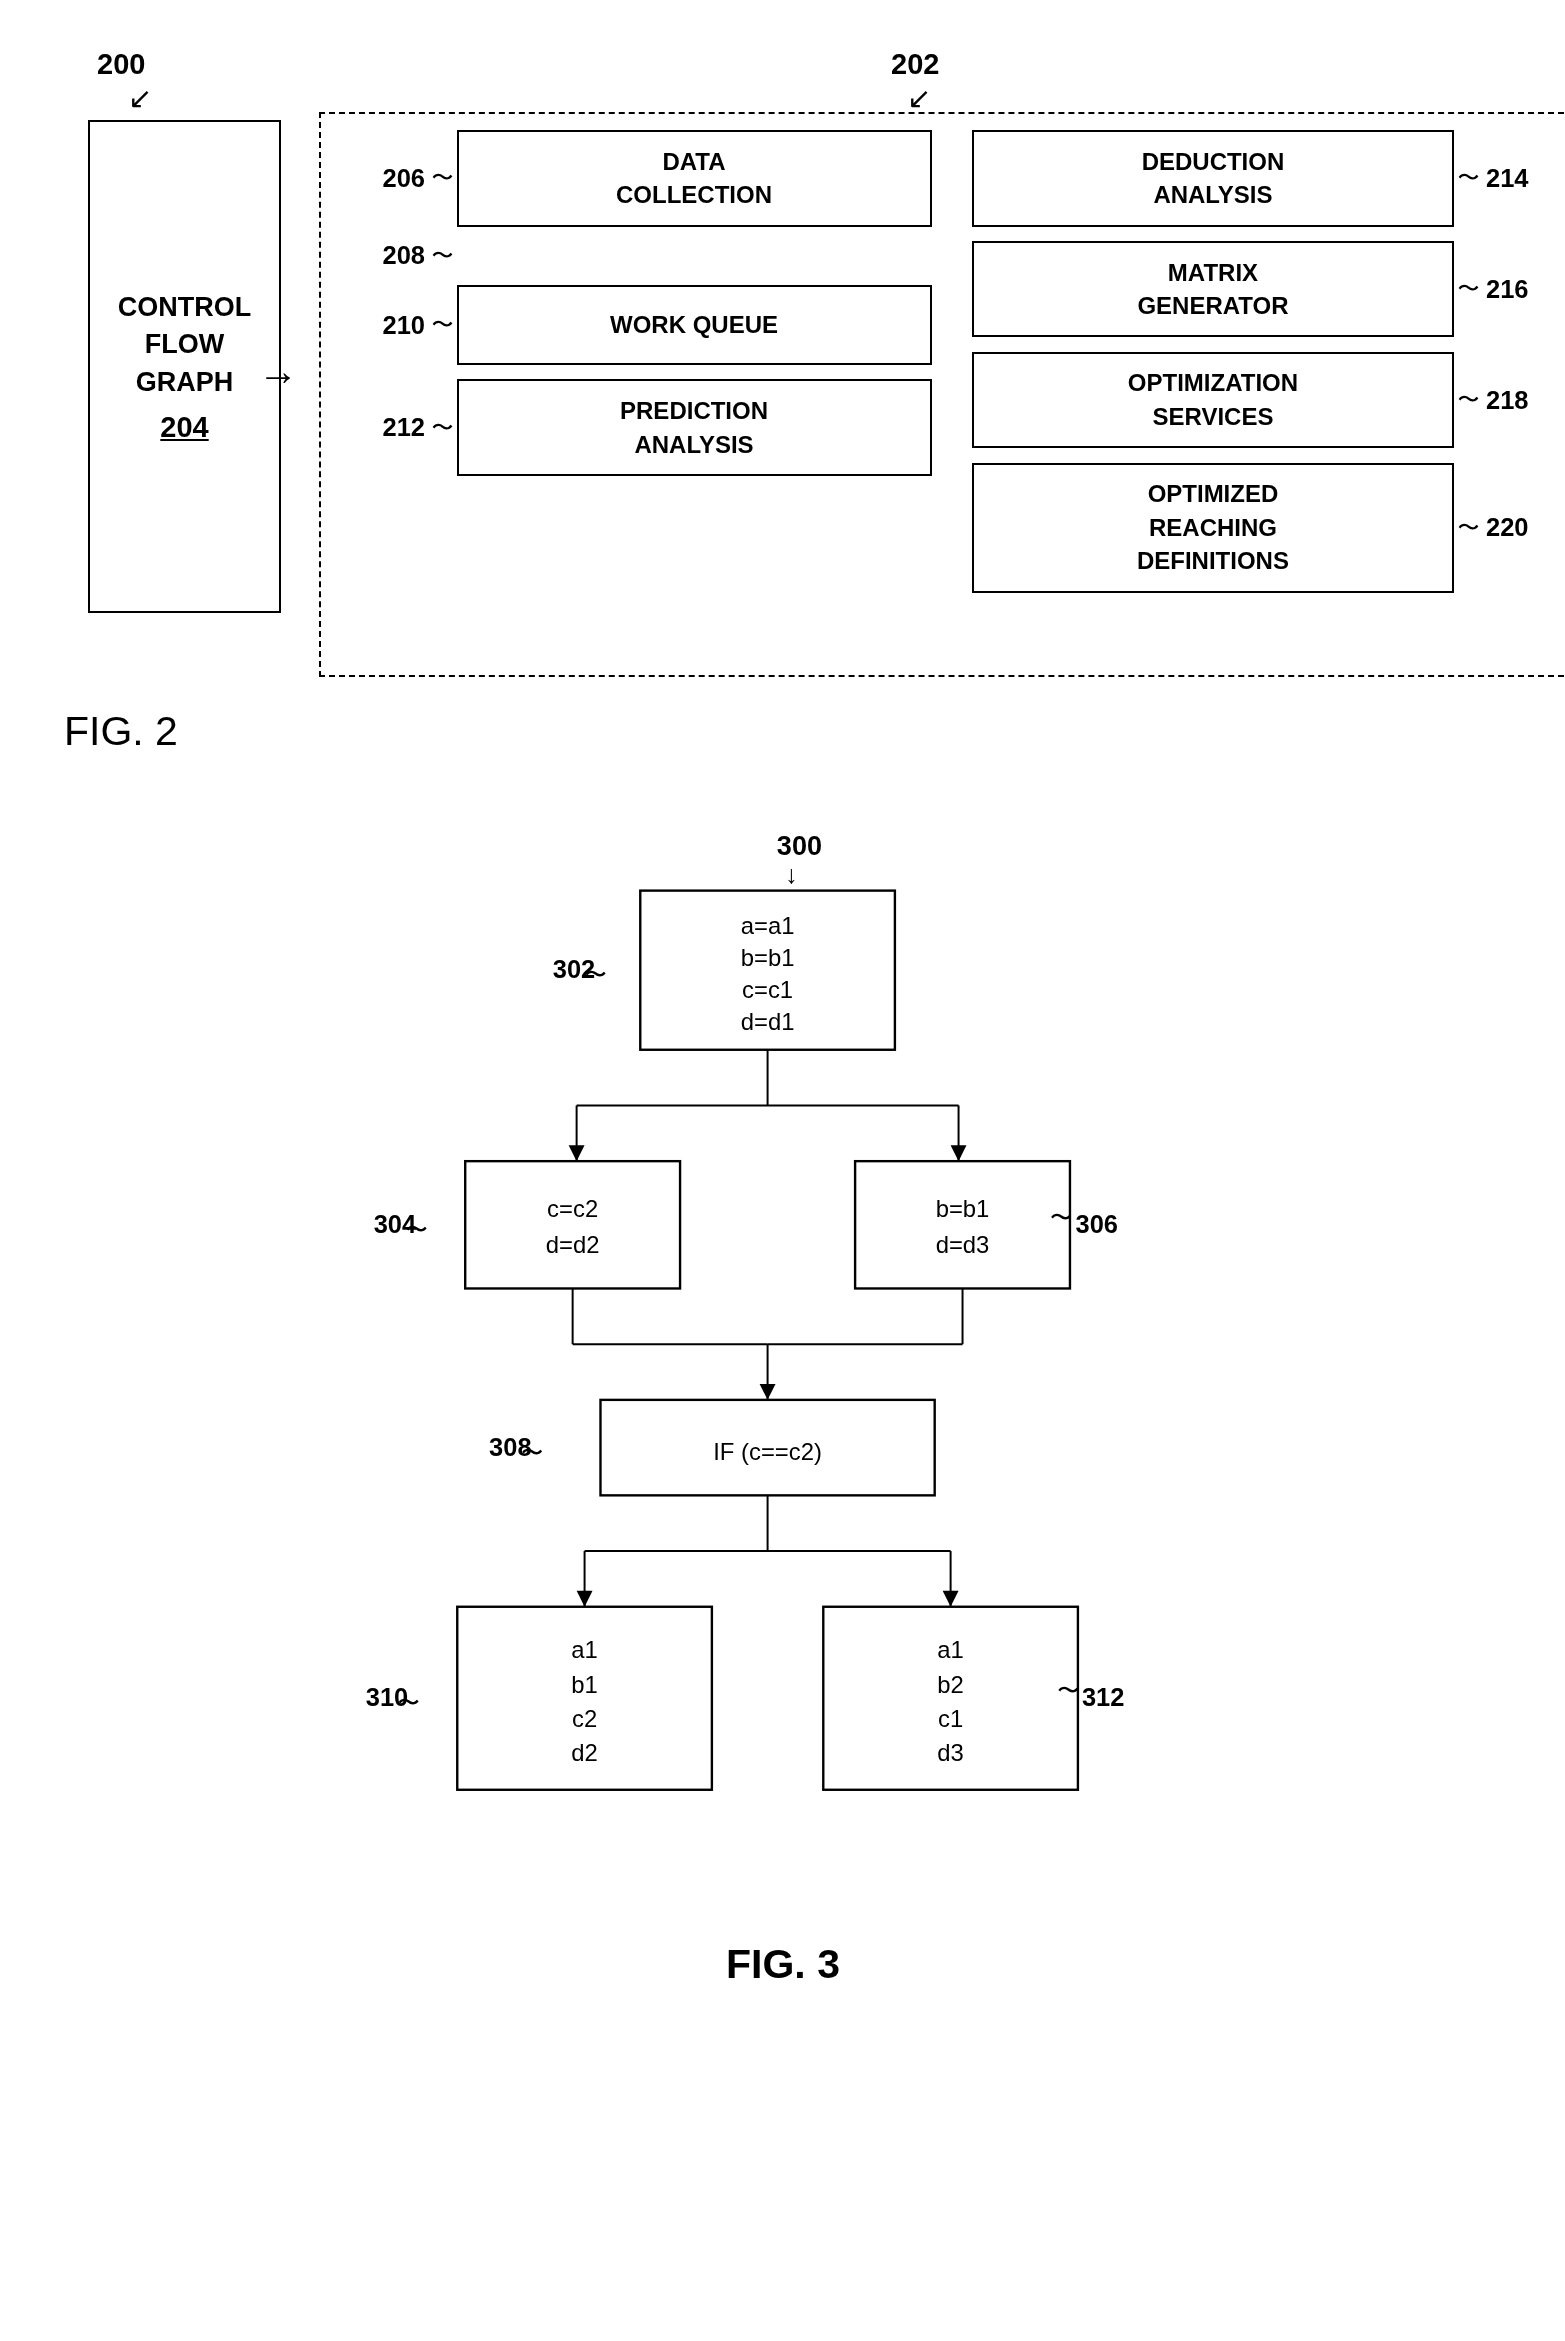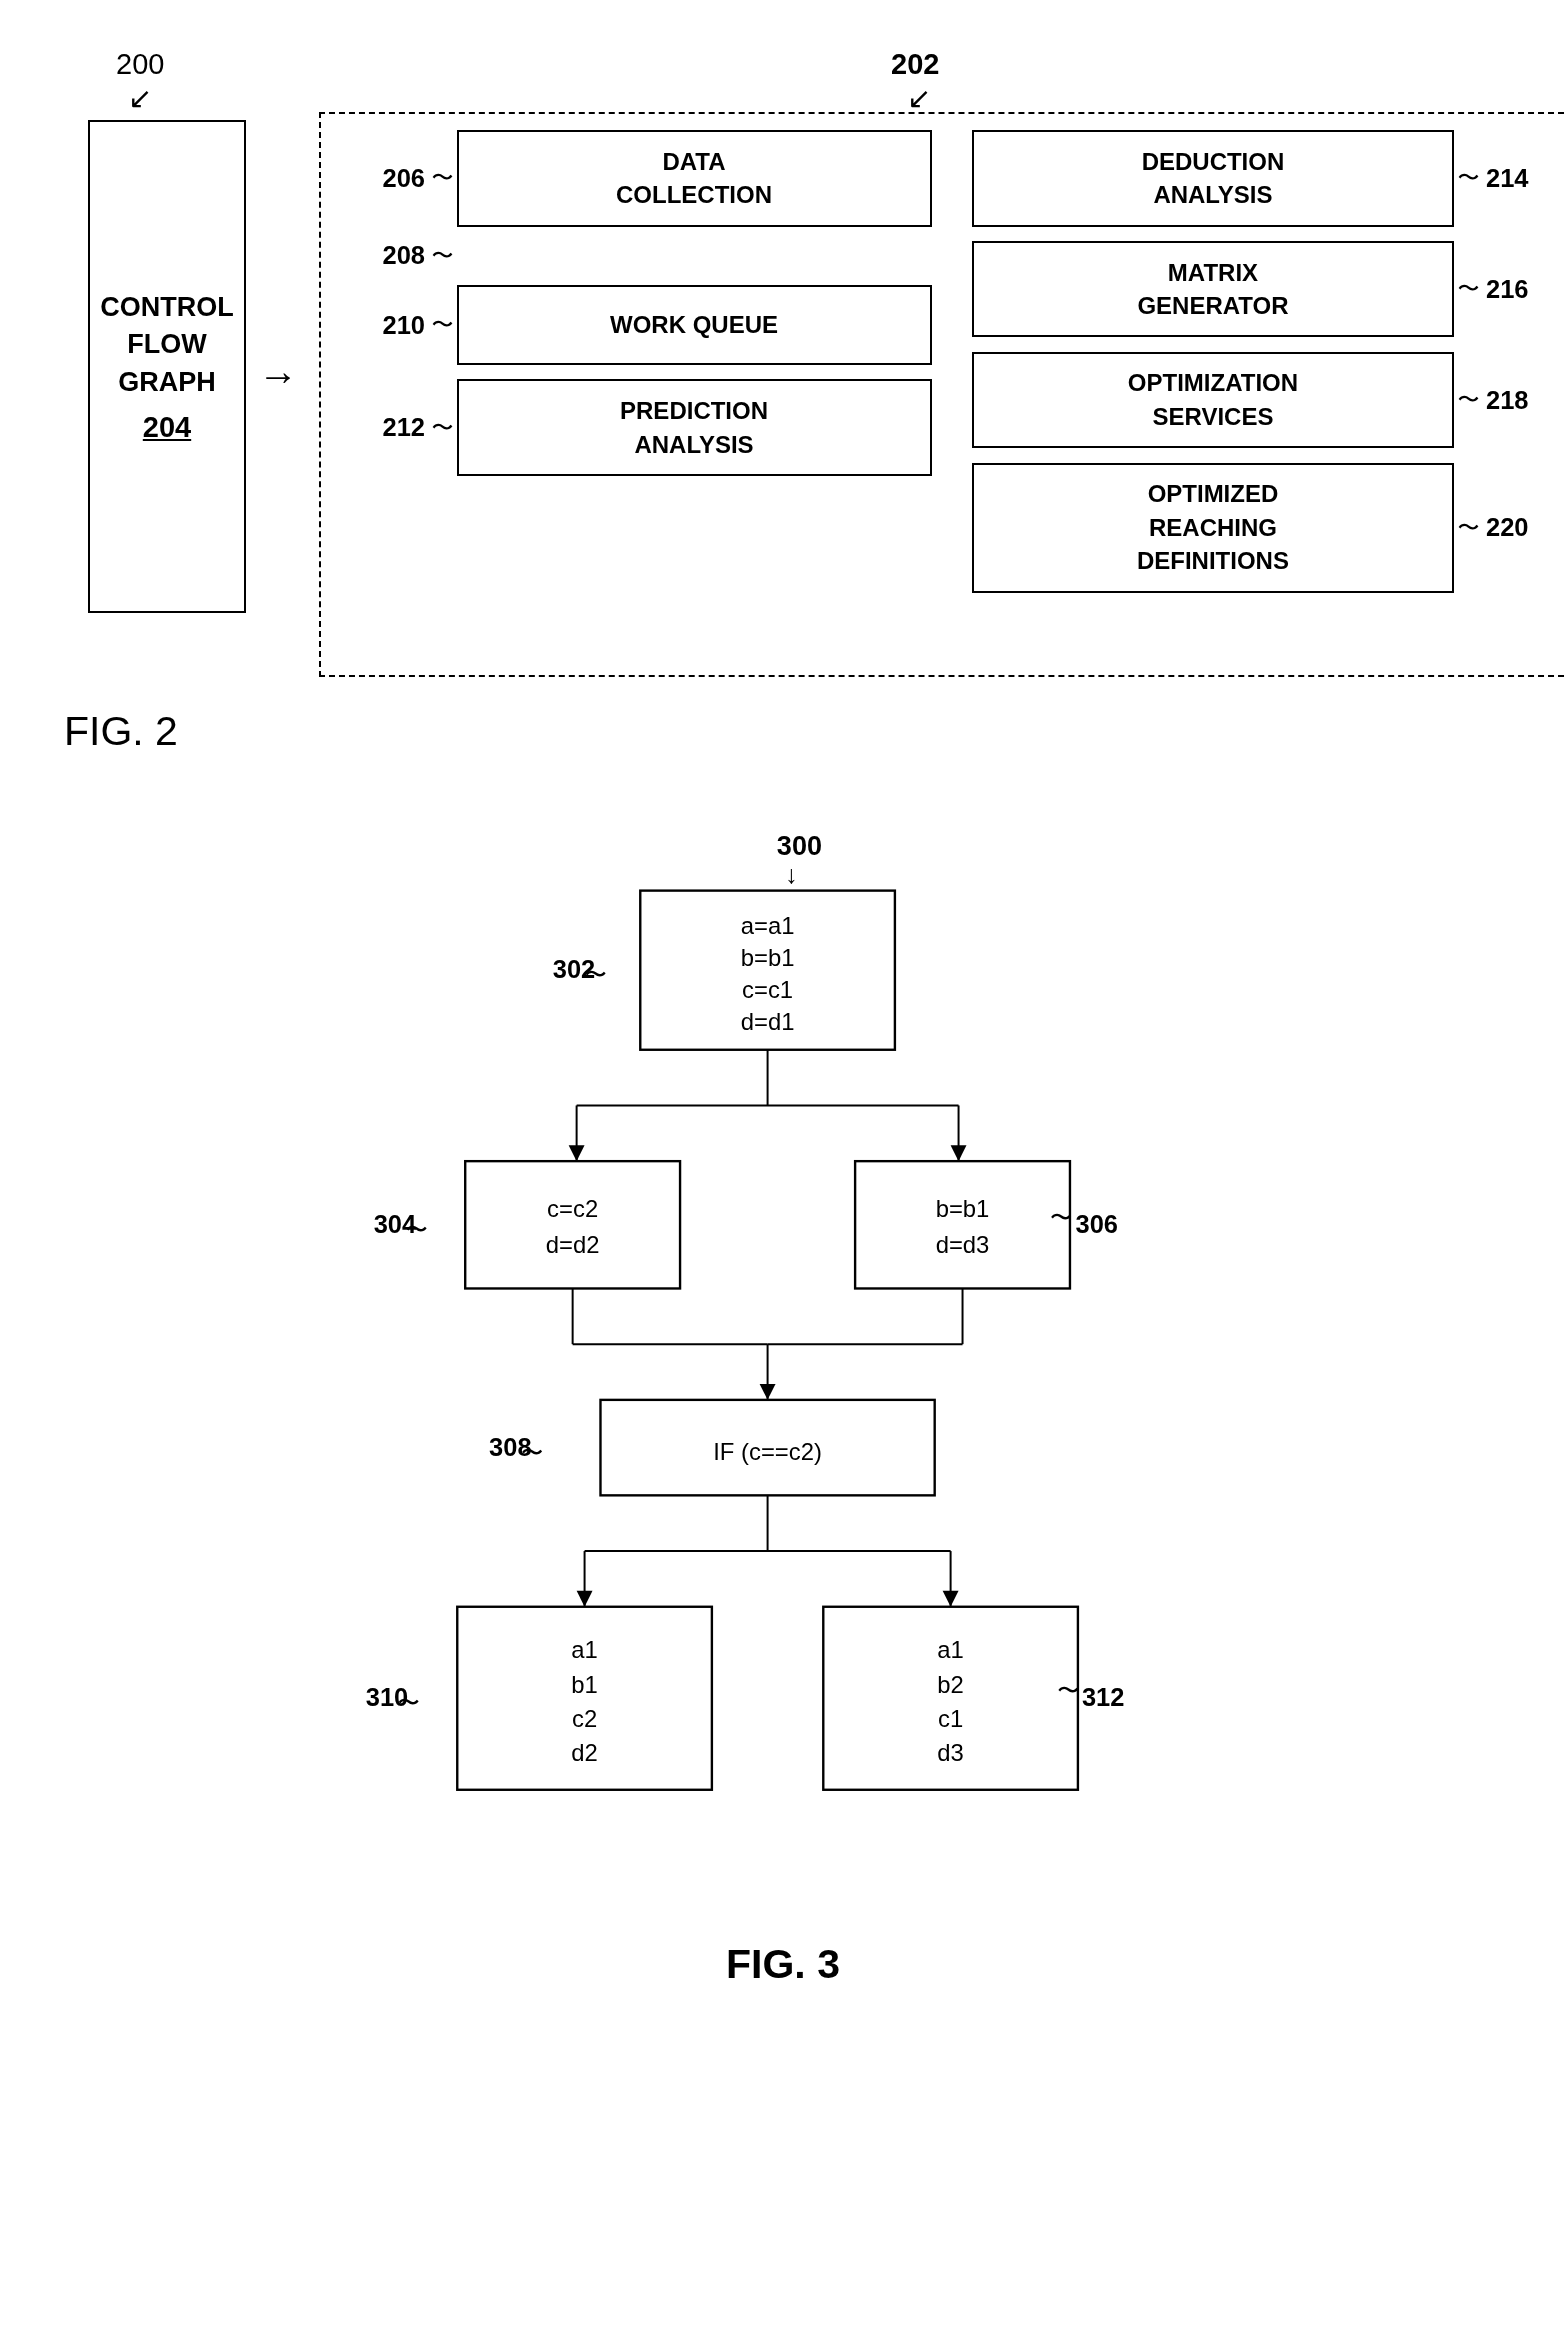--- a/index.html
+++ b/index.html
@@ -41,25 +41,25 @@
       justify-content: center;
     }
   </style>
 </head>
 <body>
 
 <div class="page">
 
   <div class="fig2-container">
 
-    <div style="position:absolute; top:0; left:52px; font-size:29px; font-weight:normal;">200</div>
+    <div style="position:absolute; top:0; left:33px; font-size:29px; font-weight:bold;">200</div>
 
     <div style="position:absolute; top:33px; left:64px; font-size:29px;">↙</div>
 
-    <div style="position:absolute; top:72px; left:24px; width:158px; height:493px;
+    <div style="position:absolute; top:72px; left:24px; width:193px; height:493px;
                 border:2.4px solid #000; display:flex; flex-direction:column;
                 align-items:center; justify-content:center; text-align:center;">
       <div style="font-size:27px; font-weight:bold; line-height:1.4;">
         <div>CONTROL</div>
         <div>FLOW</div>
         <div>GRAPH</div>
       </div>
       <div style="font-size:29px; font-weight:bold; text-decoration:underline; margin-top:9.5px;">204</div>
     </div>
 

